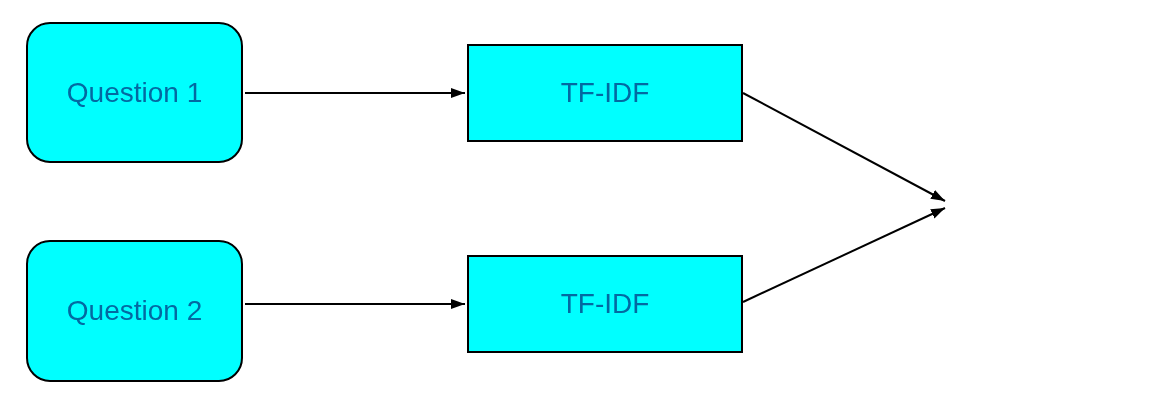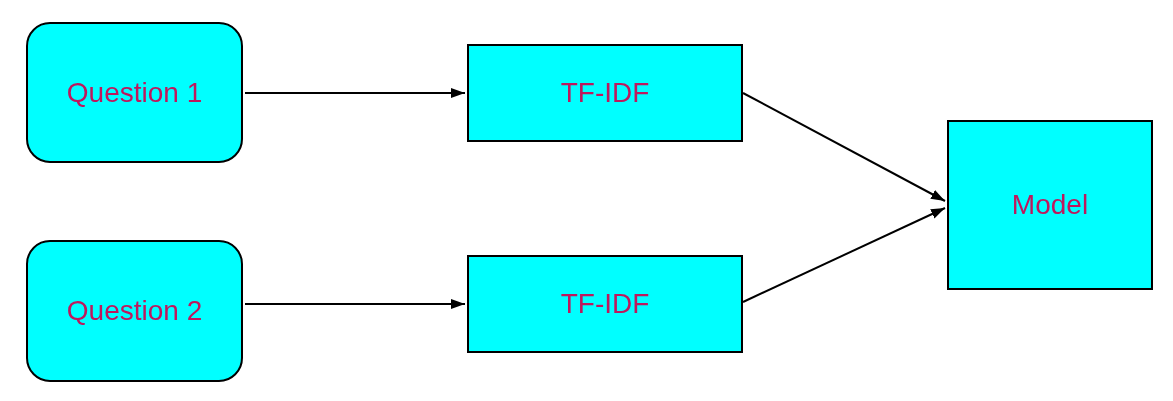--- a/index.html
+++ b/index.html
@@ -23,21 +23,21 @@
     height: 401px;
   }
   .node {
     position: absolute;
     box-sizing: border-box;
     background: #00ffff;
     border: 2px solid #000000;
     display: flex;
     align-items: center;
     justify-content: center;
-    color: #be185d;
+    color: #0369a1;
     font-size: 28px;
     line-height: 1.2;
     white-space: nowrap;
   }
   .node.rounded {
     border-radius: 24px;
   }
   #n-question1 { left: 26px;  top: 22px;  width: 217px; height: 141px; }
   #n-question2 { left: 26px;  top: 240px; width: 217px; height: 142px; }
   #n-tfidf1    { left: 467px; top: 44px;  width: 276px; height: 98px;  }
@@ -70,17 +70,14 @@
   </div>
 
   <div class="node" id="n-tfidf1">
     <span>TF-IDF</span>
   </div>
 
   <div class="node" id="n-tfidf2">
     <span>TF-IDF</span>
   </div>
 
-  <div class="node" id="n-model">
-    <span>Model</span>
-  </div>
 
 </div>
 
 </body></html>

